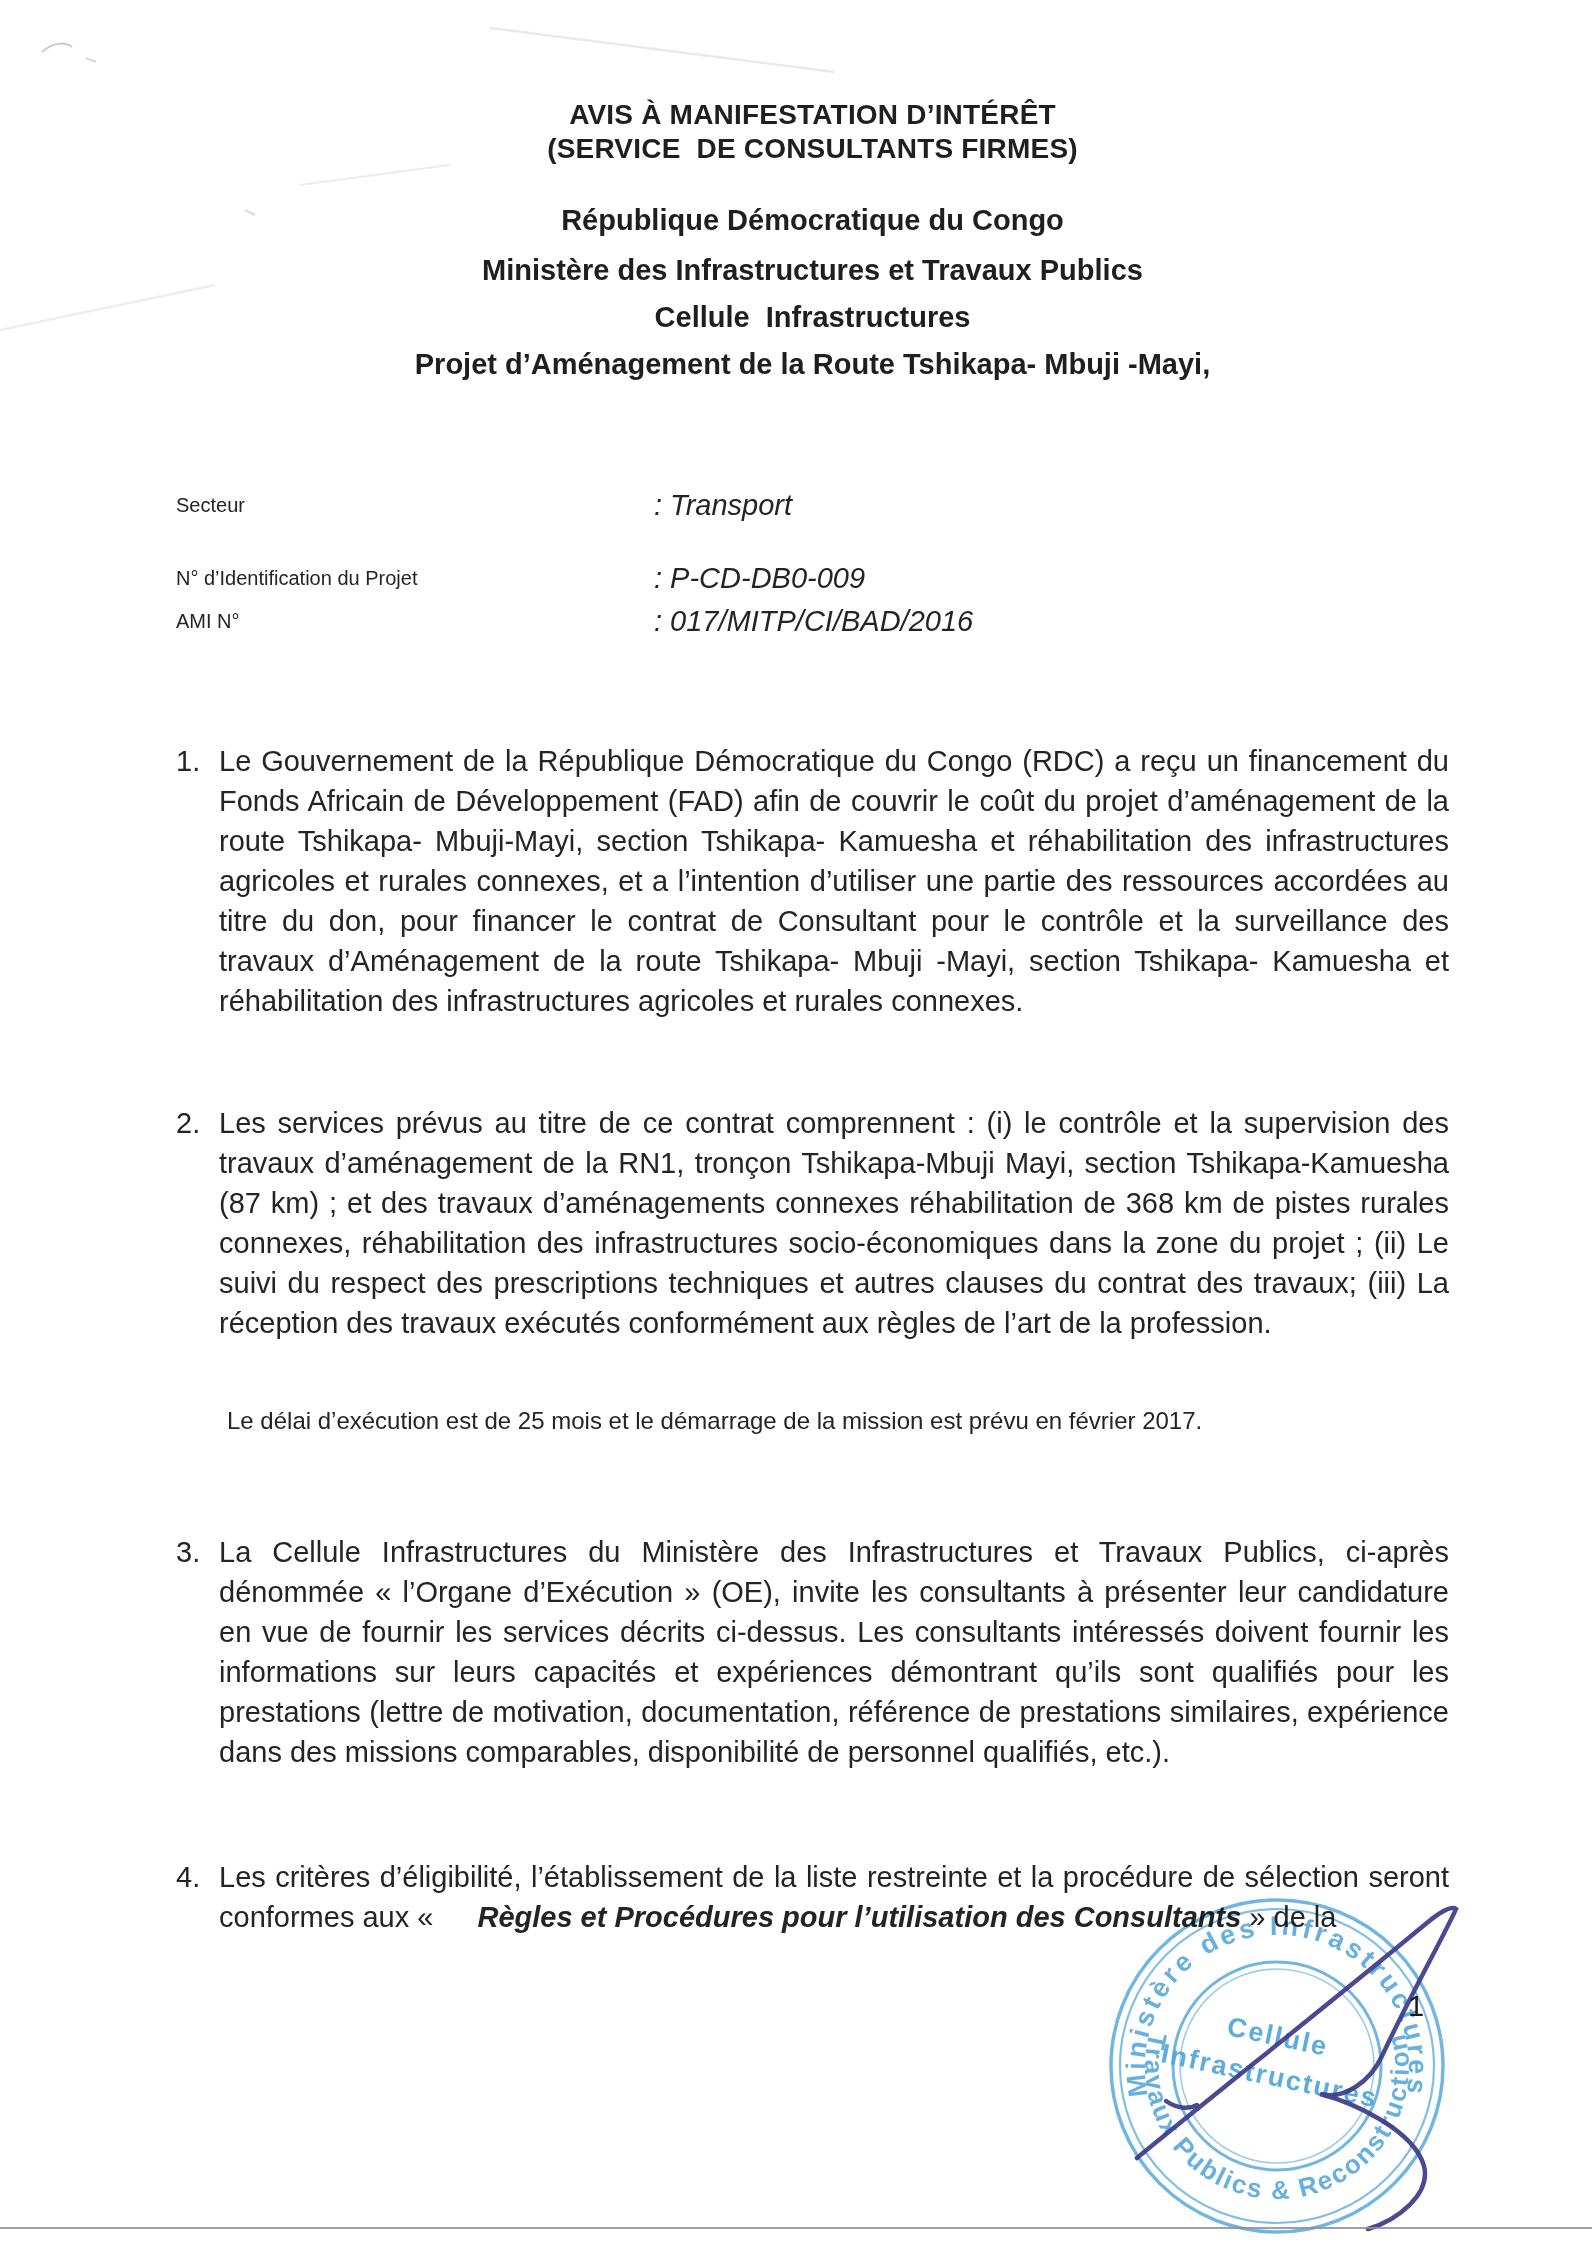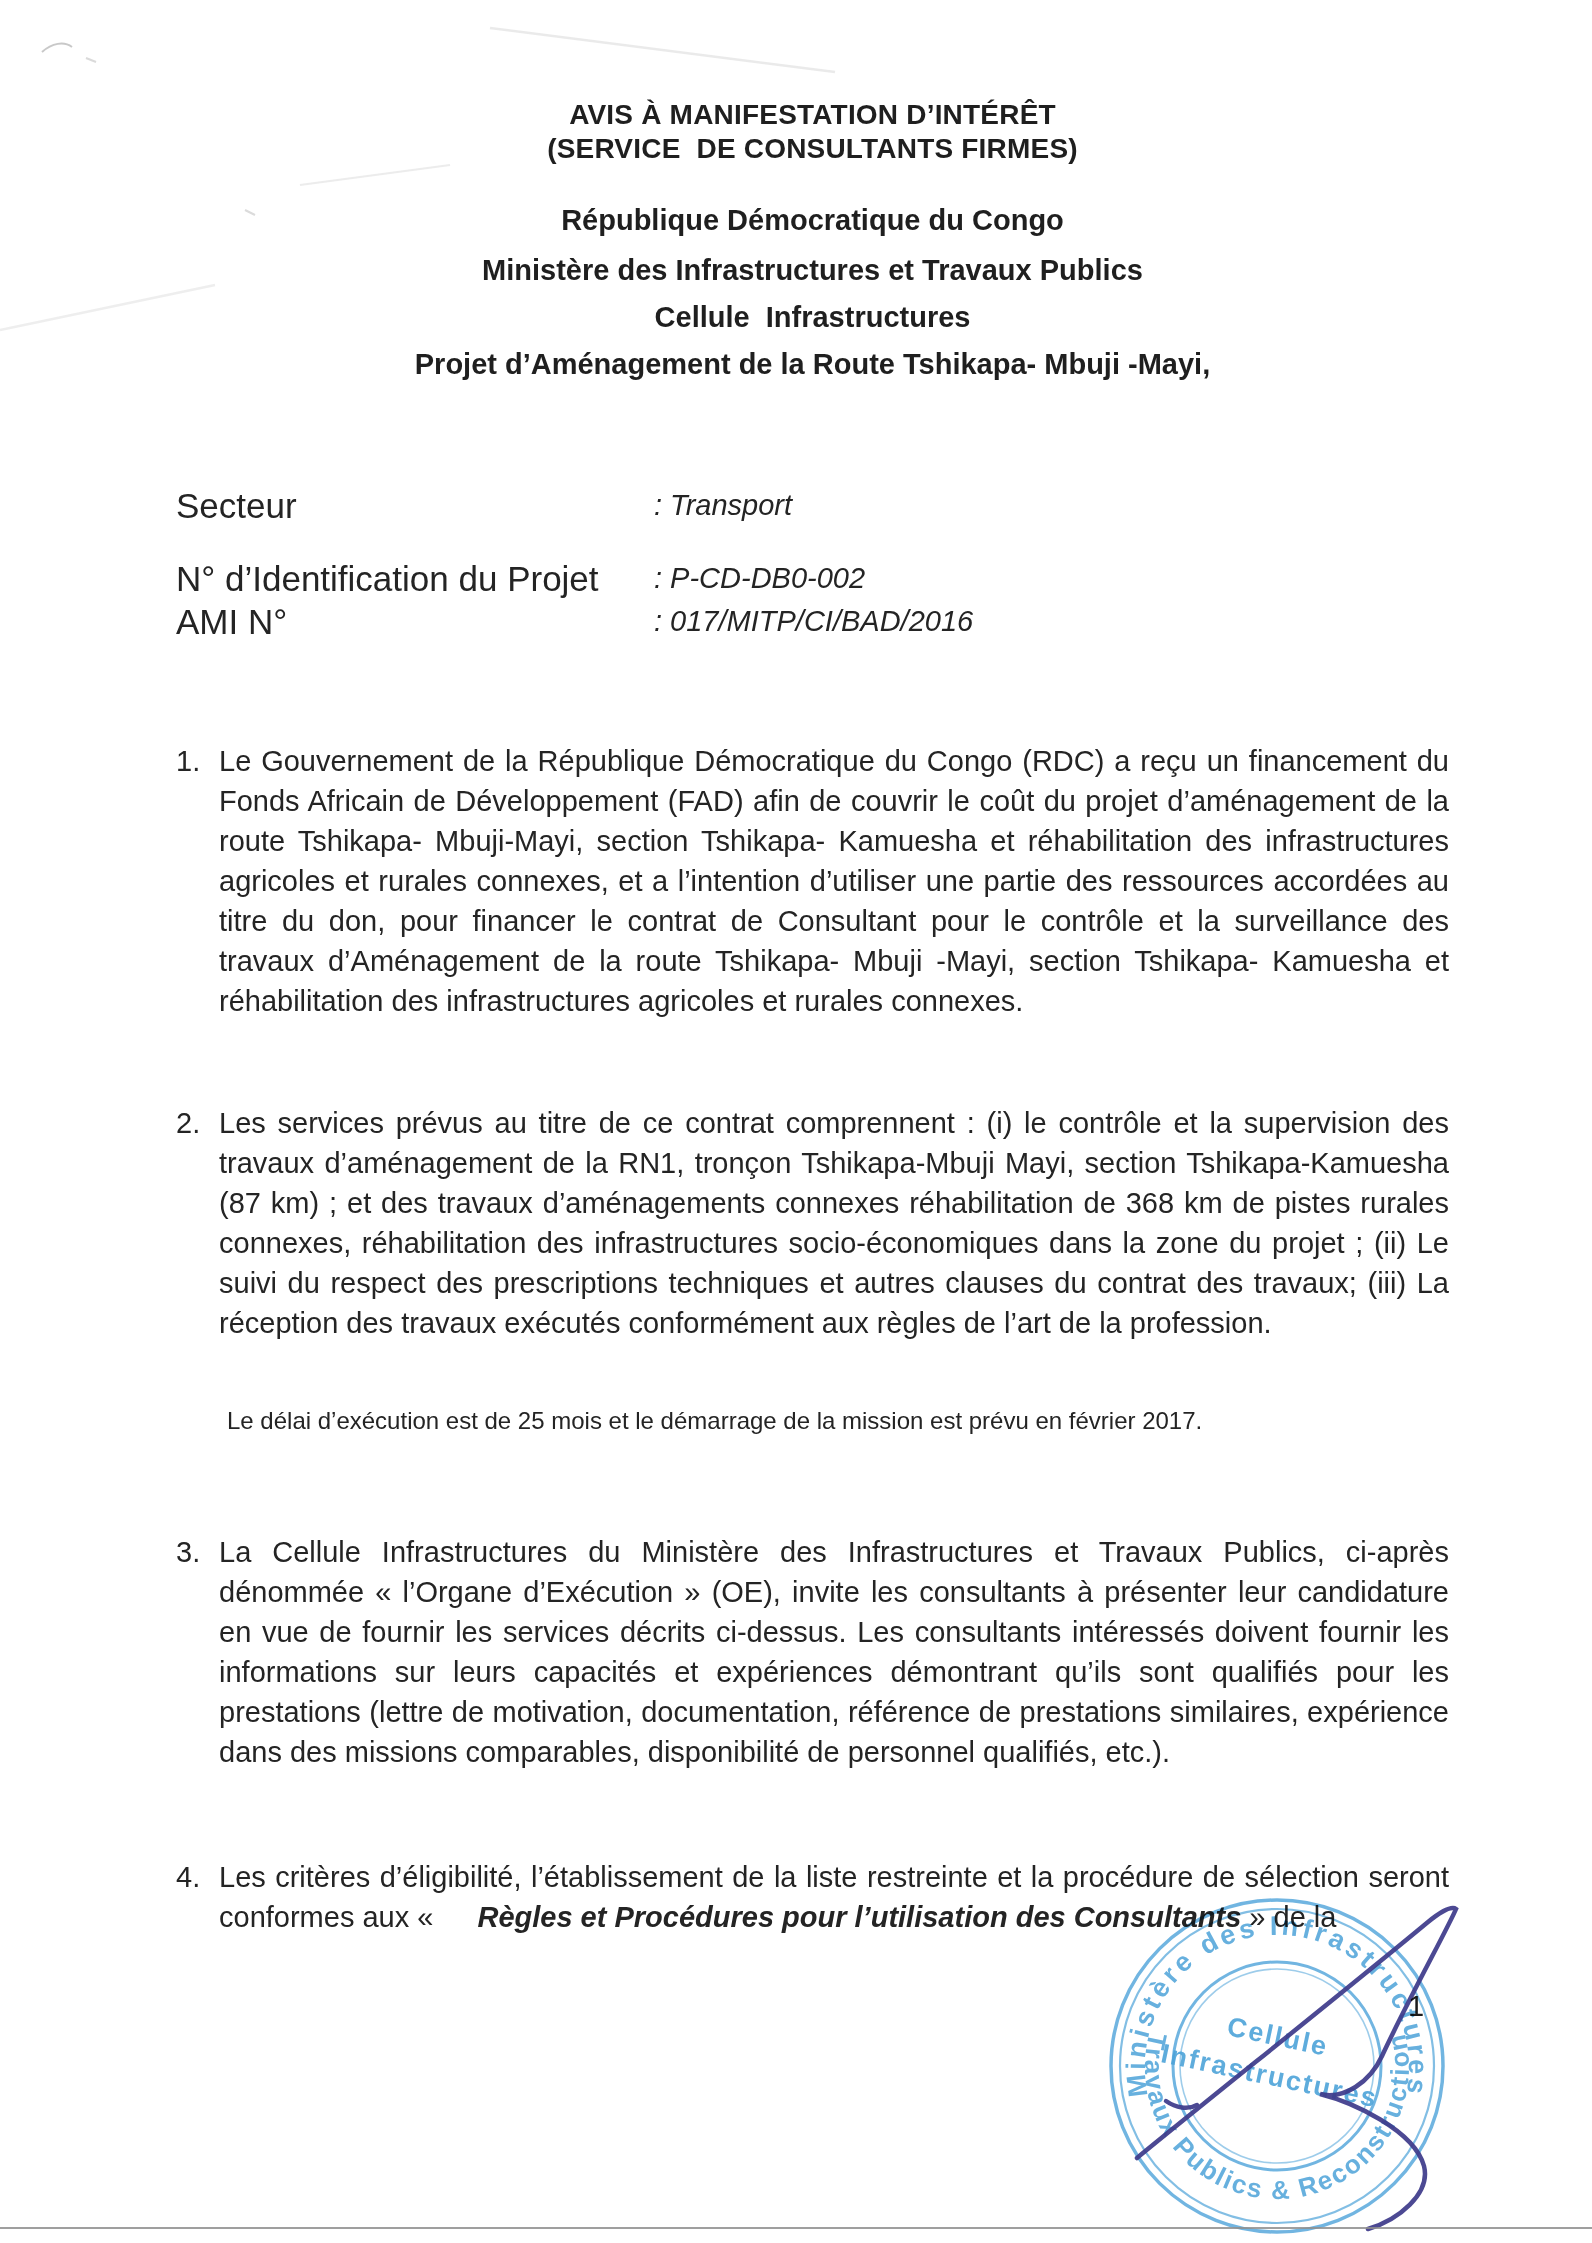--- a/index.html
+++ b/index.html
@@ -19,21 +19,21 @@
     line-height:1.1;color:#1f1f1f;
   }
   .title{font-size:28px;letter-spacing:.2px;}
   .h29{font-size:29px;}
   .section-h{
     position:absolute;left:176px;top:388px;width:1292px;
     font-weight:700;font-size:28px;line-height:32.5px;
     letter-spacing:-.3px;color:#1f1f1f;text-align:left;
   }
   .info-row{position:absolute;left:176px;width:1273px;height:33px;}
-  .info-label{position:absolute;left:0;top:0;font-size:35px;line-height:33px;}
+  .info-label{position:absolute;left:0;top:0;font-size:20px;line-height:33px;}
   .info-value{position:absolute;left:478px;top:0;font-size:29px;line-height:33px;font-style:italic;}
   .para{
     position:absolute;left:176px;width:1273px;
     padding-left:43px;box-sizing:border-box;
     text-align:justify;font-size:29px;line-height:40px;
   }
   .para .num{position:absolute;left:0;top:0;width:43px;text-align:left;}
   .subpara{
     position:absolute;left:227px;width:1230px;
     text-align:justify;font-size:24px;line-height:40px;
@@ -74,21 +74,21 @@
   <div class="hc h29" style="top:255px">Ministère des Infrastructures et Travaux Publics</div>
   <div class="hc h29" style="top:302px">Cellule  Infrastructures</div>
   <div class="hc h29" style="top:349px">Projet d’Aménagement de la Route Tshikapa- Mbuji -Mayi,</div>
 
   <div class="info-row" style="top:489px">
     <span class="info-label">Secteur</span>
     <span class="info-value">: Transport</span>
   </div>
   <div class="info-row" style="top:562px">
     <span class="info-label">N° d’Identification du Projet</span>
-    <span class="info-value">: P-CD-DB0-002</span>
+    <span class="info-value">: P-CD-DB0-009</span>
   </div>
   <div class="info-row" style="top:605px">
     <span class="info-label">AMI N°</span>
     <span class="info-value">: 017/MITP/CI/BAD/2016</span>
   </div>
 
   <div class="para" style="top:741px">
     <span class="num">1.</span><span>Le Gouvernement de la République Démocratique du Congo (RDC) a reçu un financement du Fonds Africain de Développement (FAD) afin de couvrir le coût du projet d’aménagement de la route Tshikapa- Mbuji-Mayi, section Tshikapa- Kamuesha et réhabilitation des infrastructures agricoles et rurales connexes, et a l’intention d’utiliser une partie des ressources accordées au titre du don, pour financer le contrat de Consultant pour le contrôle et la surveillance des travaux d’Aménagement de la route Tshikapa- Mbuji -Mayi, section Tshikapa- Kamuesha et réhabilitation des infrastructures agricoles et rurales connexes.</span>
   </div>
 

